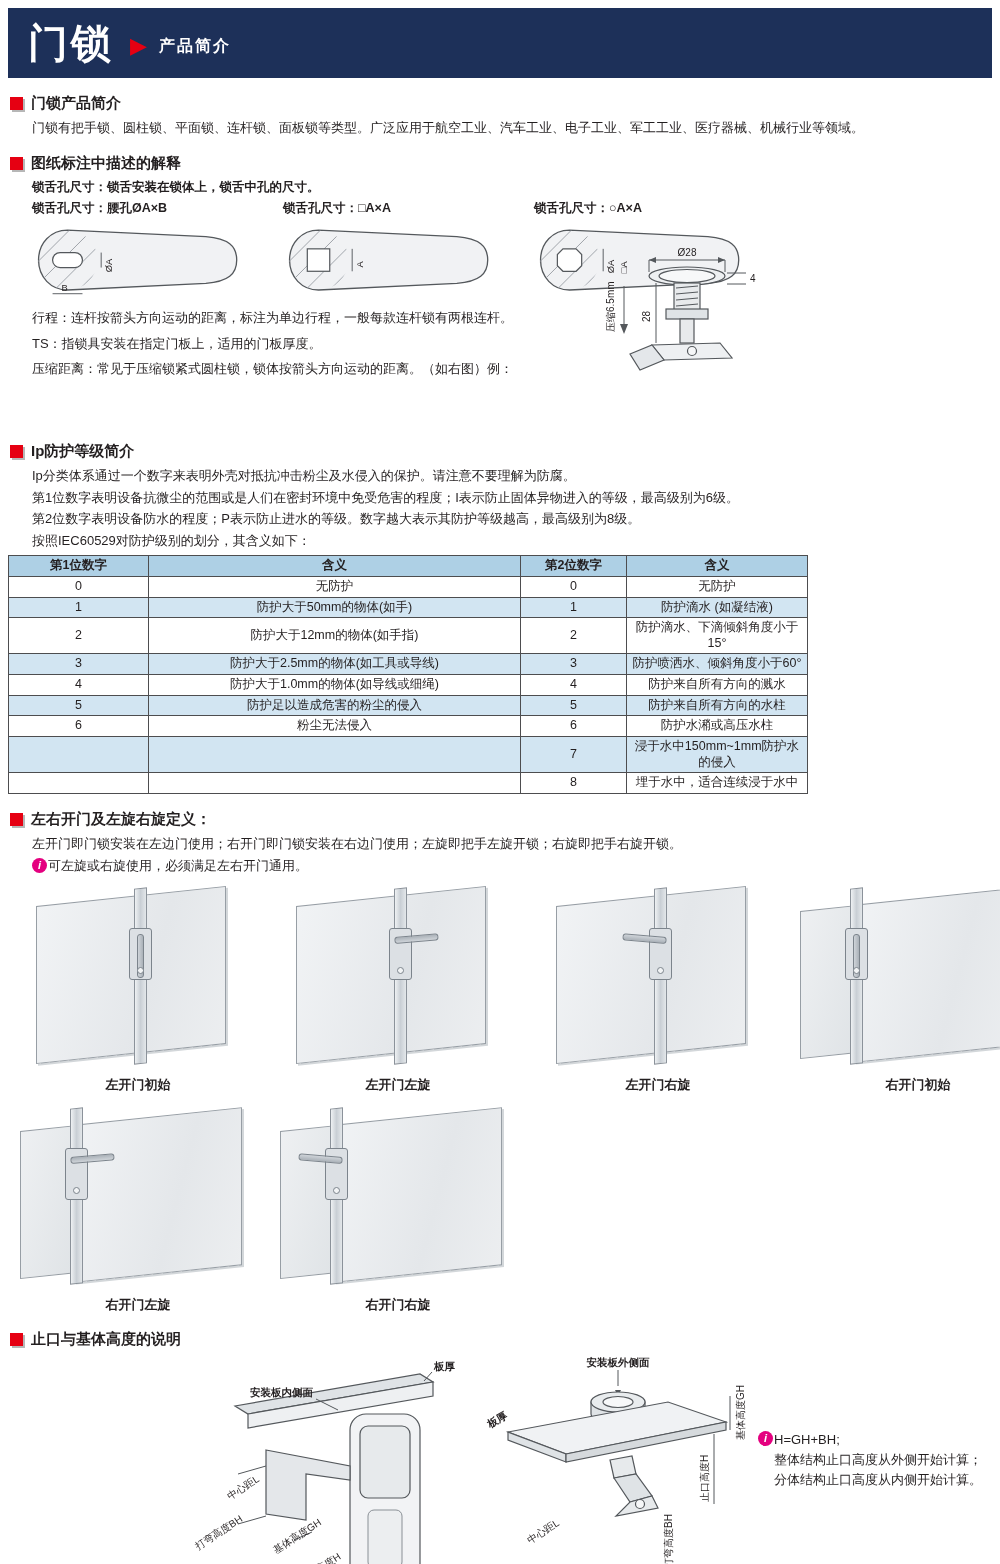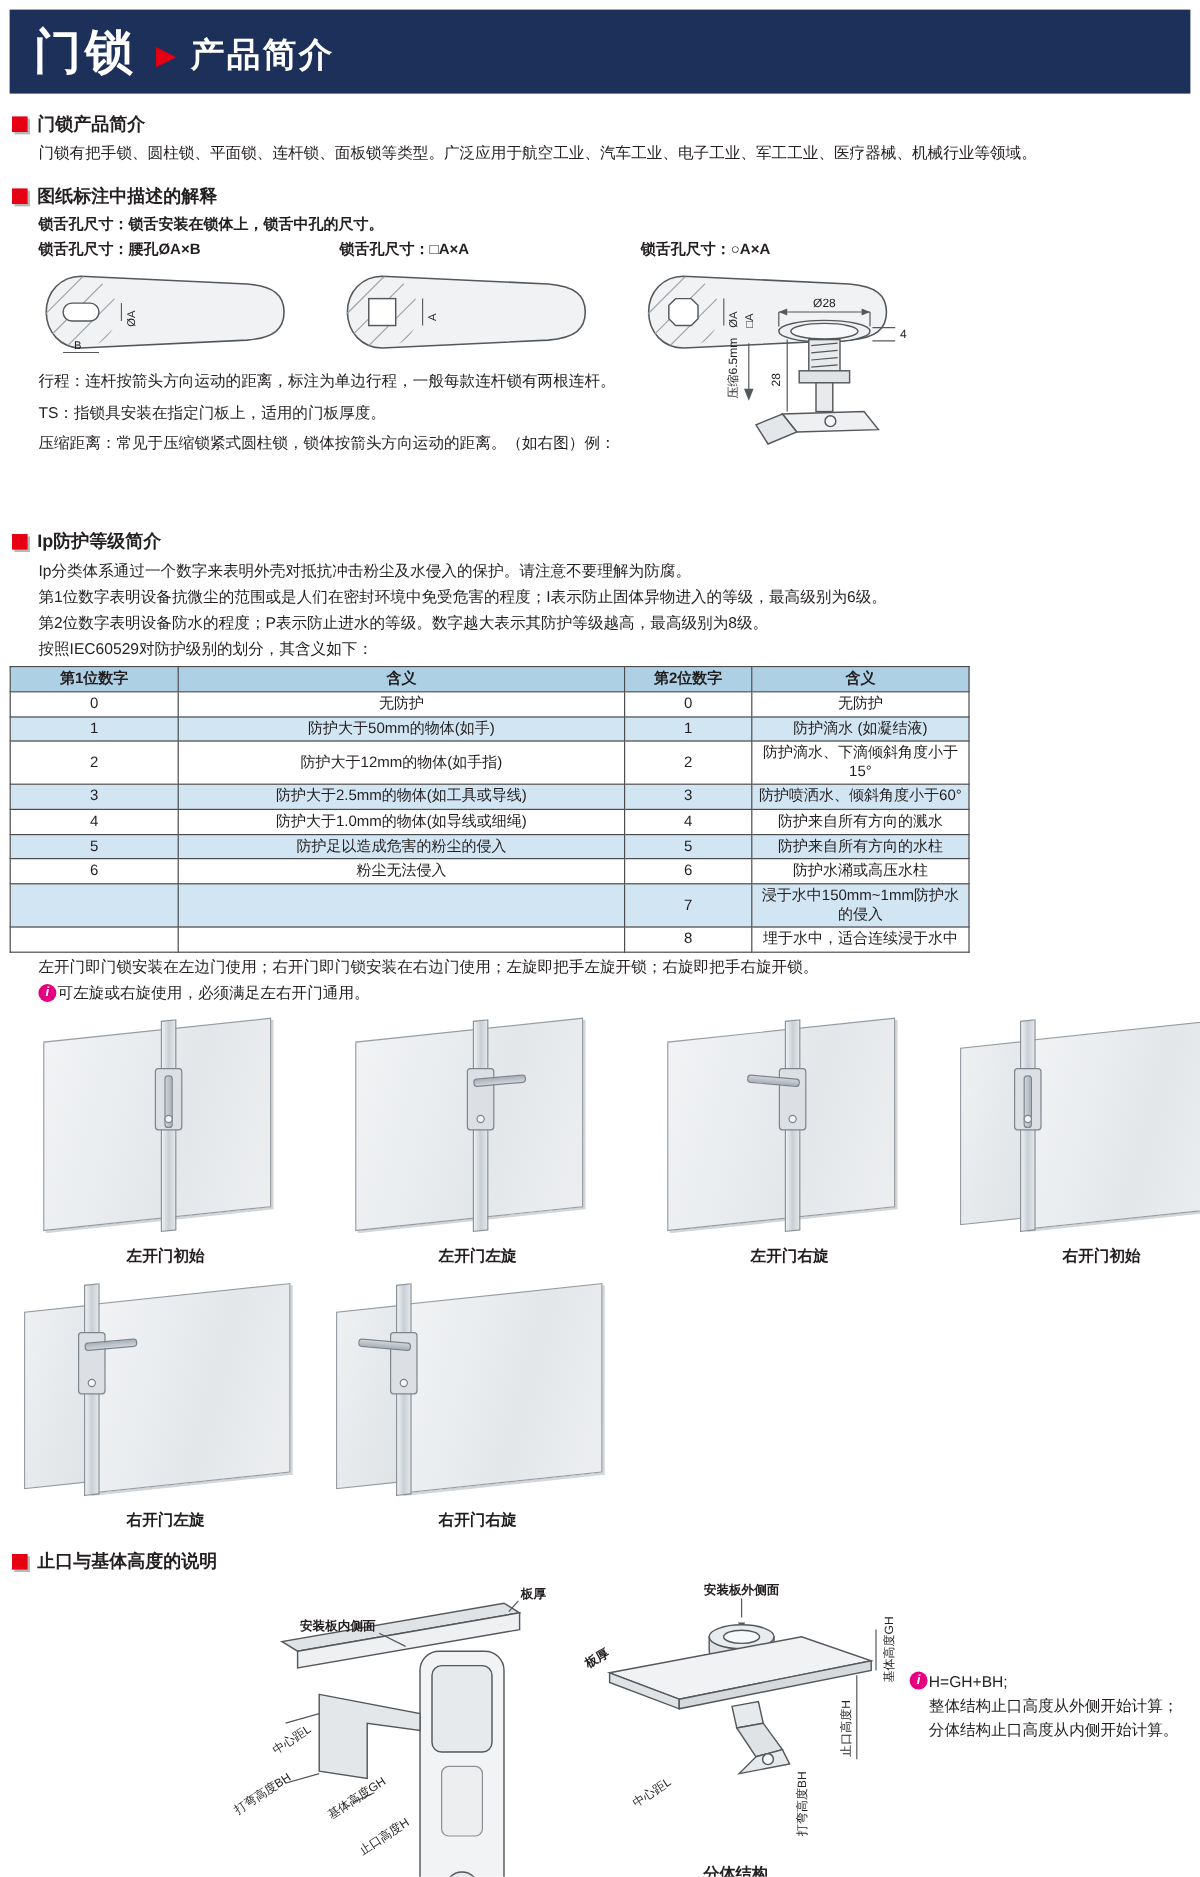--- a/index.html
+++ b/index.html
@@ -7,21 +7,21 @@
   body {
     width:1000px; height:1564px; overflow:hidden; position:relative;
     font-family:"Liberation Sans","DejaVu Sans",sans-serif; color:#231f20;
   }
   .page { padding:8px 8px 0 8px; }
 
   
   .hdr { background:#1d3059; height:70px; display:flex; align-items:center; padding:0 20px; }
   .hdr-title { color:#fff; font-size:40px; font-weight:bold; letter-spacing:3px; }
   .hdr-arrow { color:#e60012; font-size:22px; margin:6px 12px 0 16px; }
-  .hdr-sub { color:#fff; font-size:28px; font-weight:bold; margin-top:6px; letter-spacing:2px; }
+  .hdr-sub { color:#fff; font-size:16px; font-weight:bold; margin-top:6px; letter-spacing:2px; }
 
   
   .sec-title { display:flex; align-items:center; gap:8px; font-size:15px; font-weight:bold; margin:16px 0 5px 2px; }
   .sq { width:13px; height:13px; background:#e60012; box-shadow:2px 2px 0 #b7b7b7; flex:0 0 13px; }
   .para { font-size:13px; line-height:1.5; margin:2px 0 2px 24px; }
   .blabel { font-size:12.5px; font-weight:bold; }
 
   
   .tongue-row { display:flex; gap:26px; margin:4px 0 2px 24px; }
   .tongue { width:225px; }
@@ -300,20 +300,24 @@
       </tr>
       <tr>
         <td class="c-num"></td>
         <td class="c-mean"></td>
         <td class="c-num">8</td>
         <td class="c-mean">埋于水中，适合连续浸于水中</td>
       </tr>
     </tbody>
   </table>
 
+  <div class="sec-title">
+    <span class="sq"></span>
+    <span>左右开门及左旋右旋定义：</span>
+  </div>
   <div class="para">左开门即门锁安装在左边门使用；右开门即门锁安装在右边门使用；左旋即把手左旋开锁；右旋即把手右旋开锁。</div>
   <div class="note-line">
     <span class="info-icon"></span>
     <span>可左旋或右旋使用，必须满足左右开门通用。</span>
   </div>
 
   <div class="door-grid">
     <div class="door-cell row-l v-init">
       <div class="door-art">
 

